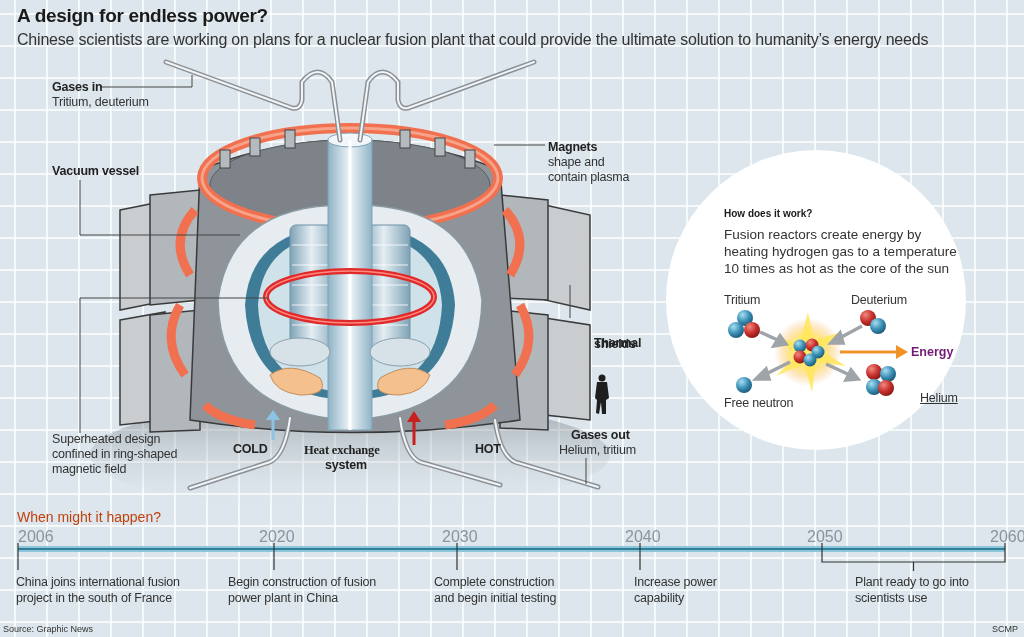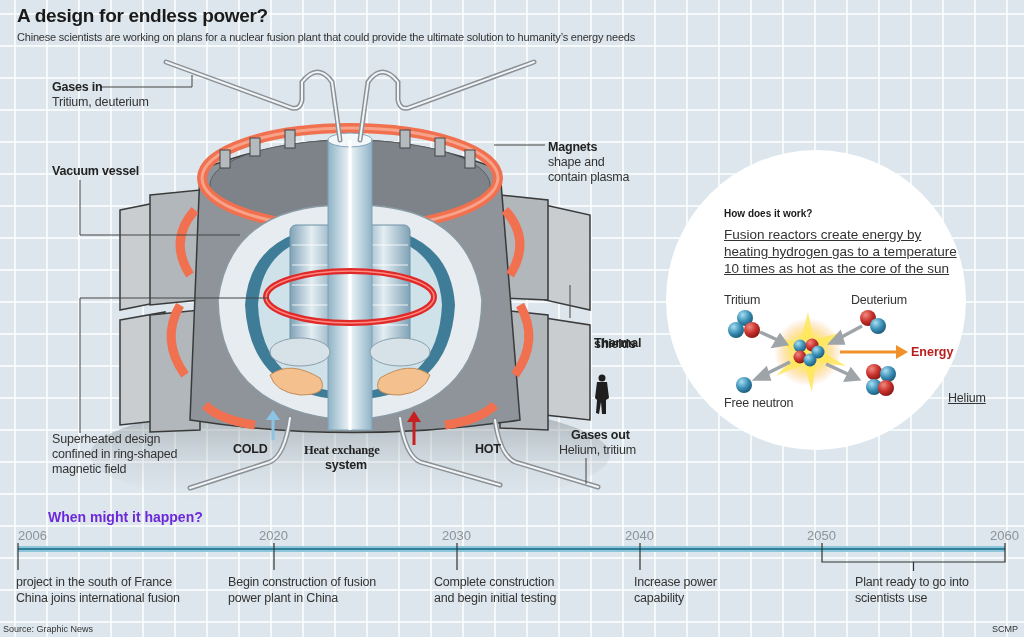--- a/index.html
+++ b/index.html
@@ -10,33 +10,33 @@
     color: #333;
     background-color: #dce6ec;
     background-image:
       linear-gradient(to right, rgba(255,255,255,0.75) 2px, transparent 2px),
       linear-gradient(to bottom, rgba(255,255,255,0.75) 2px, transparent 2px);
     background-size: 32px 32px;
     background-position: 14px 13px;
   }
   .abs { position: absolute; }
   .title { left: 17px; top: 5px; font-size: 19px; font-weight: bold; color: #1a1a1a; letter-spacing: -0.3px; }
-  .subtitle { left: 17px; top: 31px; font-size: 11px; color: #333; letter-spacing: -0.2px; }
+  .subtitle { left: 17px; top: 31px; font-size: 16px; color: #333; letter-spacing: -0.2px; }
   .lbl-b { font-size: 12.5px; font-weight: bold; color: #222; line-height: 15px; letter-spacing: -0.2px; }
   .lbl { font-size: 12.5px; color: #333; line-height: 15px; letter-spacing: -0.2px; }
   svg { position: absolute; overflow: visible; }
   .circle-panel {
     position: absolute; left: 666px; top: 150px; width: 300px; height: 300px;
     border-radius: 50%; background: #ffffff;
   }
   .how-title { left: 724px; top: 208px; font-size: 10px; font-weight: bold; color: #1a1a1a; }
-  .how-body { left: 724px; top: 226px; font-size: 13.5px; color: #333; line-height: 17px; width: 240px; text-decoration: underline; }
-  .energy-lbl { font-size: 12.5px; font-weight: bold; color: #b91c1c; }
-  .tl-title { left: 17px; top: 509px; font-size: 14px; font-weight: bold; color: #6d28d9; margin-left: 31px; }
-  .year { font-size: 13px; color: #8a949a; top: 528px; }
+  .how-body { left: 724px; top: 226px; font-size: 13.5px; color: #333; line-height: 17px; width: 240px; }
+  .energy-lbl { font-size: 12.5px; font-weight: bold; color: #701a75; }
+  .tl-title { left: 17px; top: 509px; font-size: 14px; font-weight: normal; color: #c2410c; }
+  .year { font-size: 16px; color: #8a949a; top: 528px; }
   .tl-text { font-size: 12.5px; color: #333; line-height: 16px; top: 574px; letter-spacing: -0.2px; }
   .src { left: 3px; top: 624px; font-size: 9px; color: #333; }
   .credit { right: 6px; top: 624px; font-size: 9px; color: #333; }
 </style>
 </head>
 <body>
 
 <div class="abs title">A design for endless power?</div>
 <div class="abs subtitle">Chinese scientists are working on plans for a nuclear fusion plant that could provide the ultimate solution to humanity’s energy needs</div>
 
@@ -275,42 +275,42 @@
     <circle cx="888" cy="374" r="8" fill="url(#blueBall)"></circle>
     <circle cx="874" cy="387" r="8" fill="url(#blueBall)"></circle>
     <circle cx="886" cy="388" r="8" fill="url(#redBall)"></circle>
   </g>
 </svg>
 
 <div class="abs lbl" style="left:724px;top:293px;">Tritium</div>
 <div class="abs lbl" style="left:851px;top:293px;">Deuterium</div>
 <div class="abs energy-lbl" style="left:911px;top:345px;">Energy</div>
 <div class="abs lbl" style="left:724px;top:396px;">Free neutron</div>
-<div class="abs lbl" style="left:948px;top:391px;text-decoration:underline;">Helium</div>
+<div class="abs lbl" style="left:920px;top:391px;text-decoration:underline;">Helium</div>
 
 <div class="abs tl-title">When might it happen?</div>
 <svg id="timeline-svg" width="1024" height="637" style="left:0;top:0;">
     <rect x="18" y="546" width="987" height="6" fill="#8fc5d8"></rect>
     <line x1="18" x2="1005" y1="549" y2="549" stroke="#2d7f9a" stroke-width="2"></line>
     <line x1="18" x2="18" y1="543" y2="570" stroke="#333" stroke-width="1.2"></line>
     <line x1="274" x2="274" y1="543" y2="570" stroke="#333" stroke-width="1.2"></line>
     <line x1="457" x2="457" y1="543" y2="570" stroke="#333" stroke-width="1.2"></line>
     <line x1="640" x2="640" y1="543" y2="570" stroke="#333" stroke-width="1.2"></line>
     <path d="M822 543 L822 562 L1005 562 L1005 543 M913.5 562 L913.5 571" stroke="#333" stroke-width="1.2" fill="none"></path>
   </svg>
 <div id="timeline-labels">
     <div class="abs year" style="left: 18px;">2006</div>
     <div class="abs year" style="left: 259px;">2020</div>
     <div class="abs year" style="left: 442px;">2030</div>
     <div class="abs year" style="left: 625px;">2040</div>
     <div class="abs year" style="left: 807px;">2050</div>
     <div class="abs year" style="left: 990px;">2060</div>
     <div class="abs tl-text" style="left: 16px;">
+      <div>China joins international fusion</div>
       <div>project in the south of France</div>
-      <div>China joins international fusion</div>
     </div>
     <div class="abs tl-text" style="left: 228px;">
       <div>Begin construction of fusion</div>
       <div>power plant in China</div>
     </div>
     <div class="abs tl-text" style="left: 434px;">
       <div>Complete construction</div>
       <div>and begin initial testing</div>
     </div>
     <div class="abs tl-text" style="left: 634px;">

